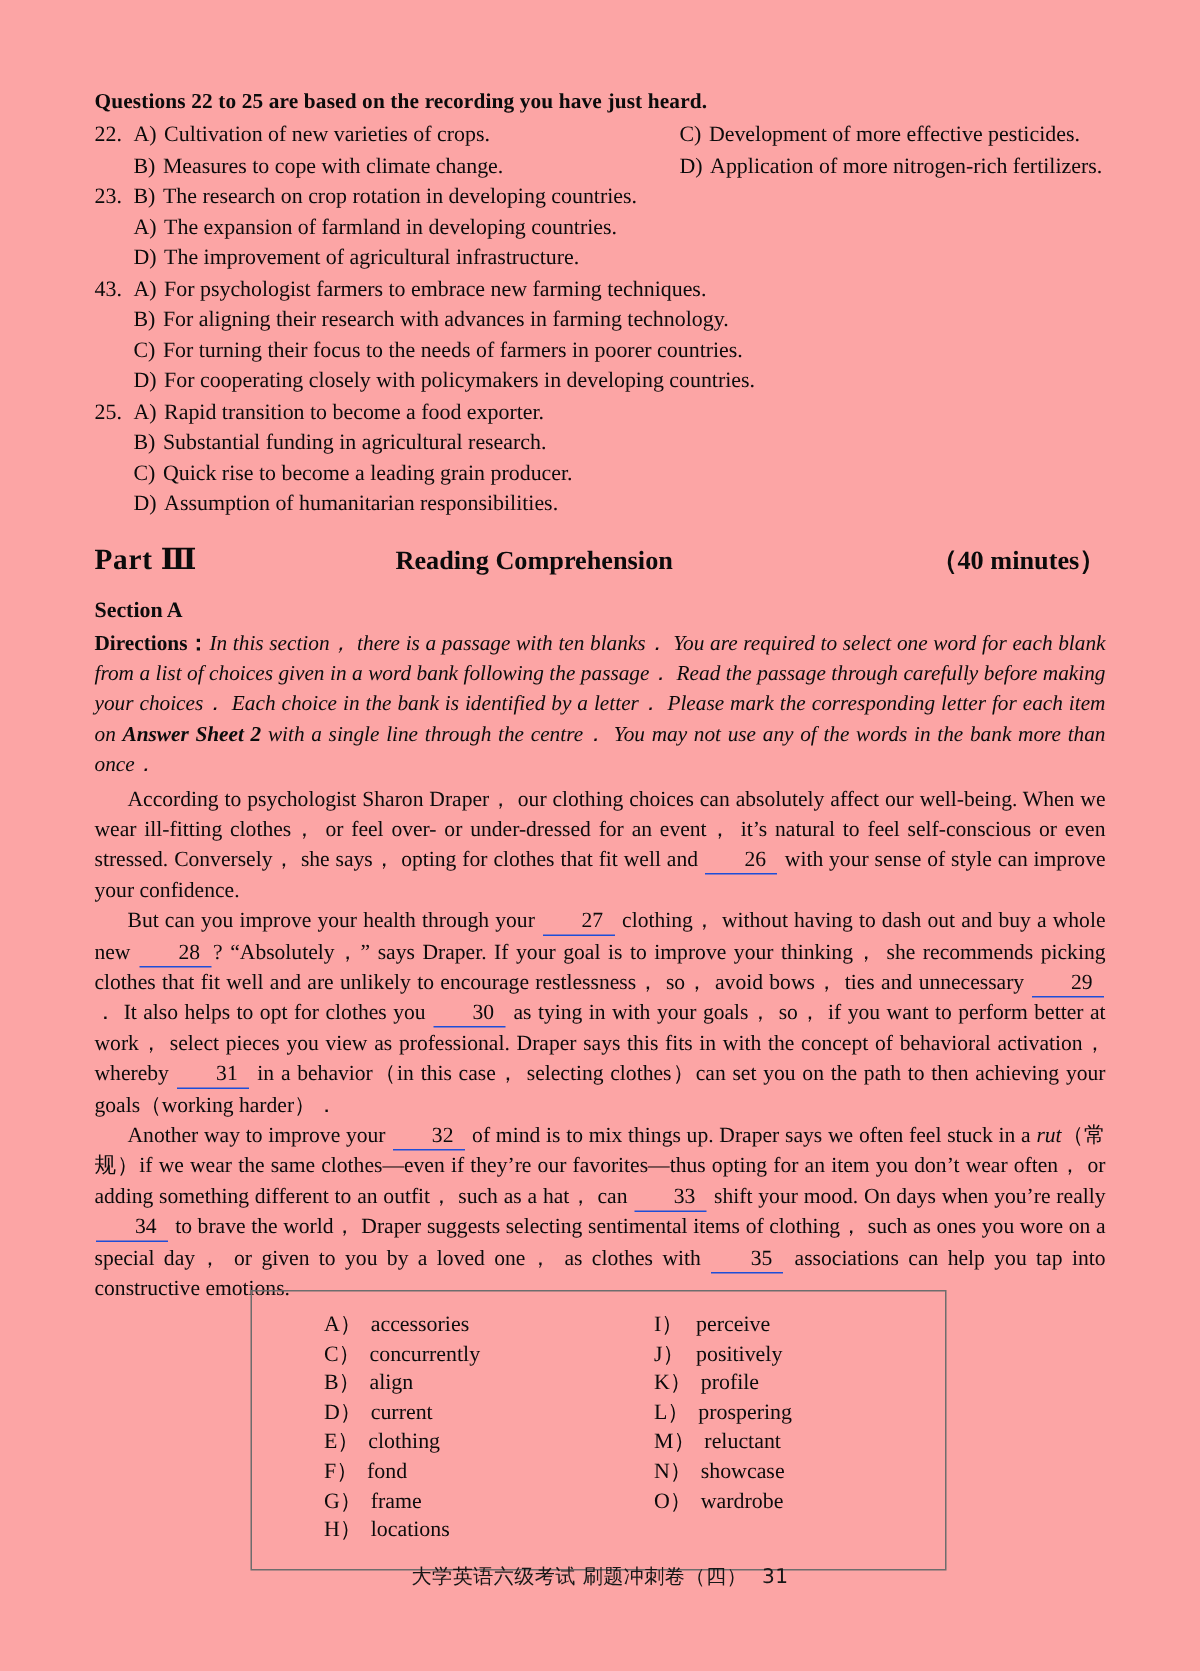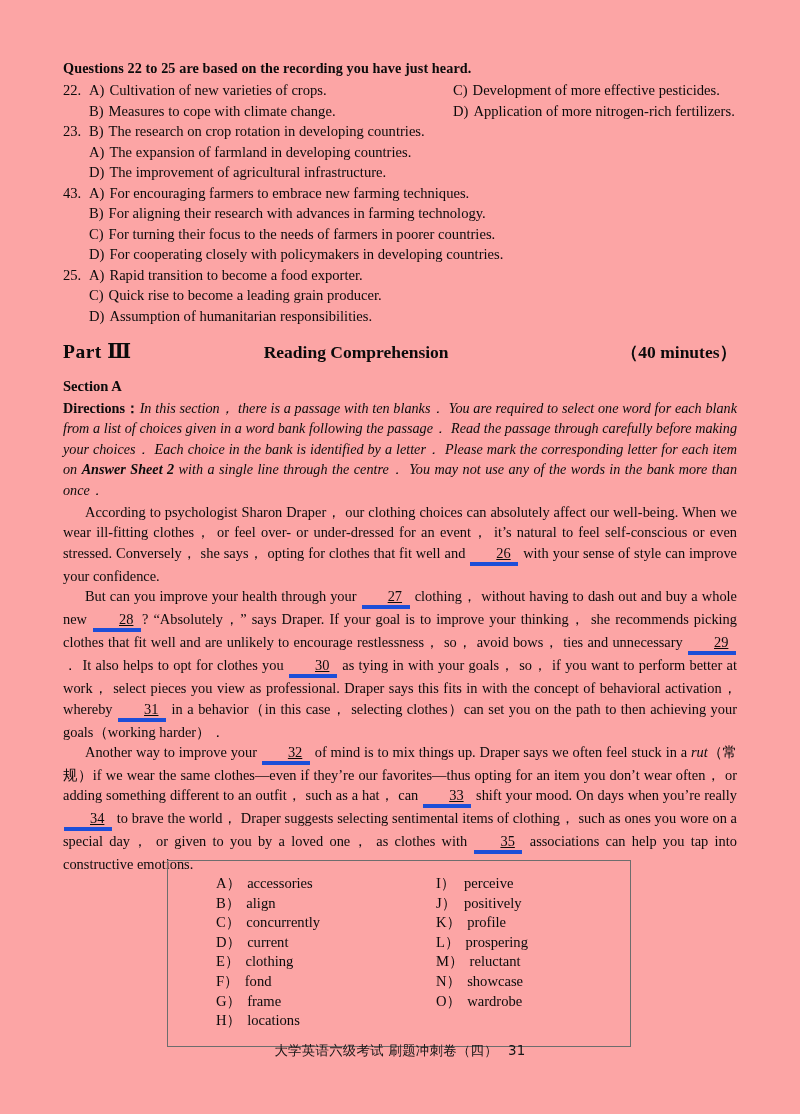--- a/index.html
+++ b/index.html
@@ -123,27 +123,26 @@
     line-height: 20.4px;
     text-align: justify;
     text-align-last: left;
   }
   .passage p {
     margin: 0;
     text-indent: 22px;
   }
   .blank {
     display: inline-block;
-    border-bottom: 4px solid #1d4ed8;
+    border-bottom: 1px solid #1d4ed8;
     min-width: 40px;
     text-align: right;
     padding: 0 4px 0 4px;
     line-height: 17px;
     margin: 0 1px;
-    text-decoration: underline;
   }
   .ital { font-style: italic; }
 
   
   .wordbank {
     position: absolute;
     left: 104px;
     top: 802px;
     width: 464px;
     border: 1.6px solid #6d6d6d;
@@ -239,21 +238,21 @@
         </div>
       </div>
     </div>
 
     <div class="q-item">
       <div class="q-row">
         <div class="q-num">43.</div>
         <div class="q-opts">
           <div class="opt-line">
               <div class="opt-full">
-            <span class="opt-label">A)</span><span class="opt-text">For encouraging farmers to embrace new farming techniques.</span>
+            <span class="opt-label">A)</span><span class="opt-text">For psychologist farmers to embrace new farming techniques.</span>
           </div>
             </div>
           <div class="opt-line">
               <div class="opt-full">
             <span class="opt-label">B)</span><span class="opt-text">For aligning their research with advances in farming technology.</span>
           </div>
             </div>
           <div class="opt-line">
               <div class="opt-full">
             <span class="opt-label">C)</span><span class="opt-text">For turning their focus to the needs of farmers in poorer countries.</span>
@@ -272,20 +271,25 @@
       <div class="q-row">
         <div class="q-num">25.</div>
         <div class="q-opts">
           <div class="opt-line">
               <div class="opt-full">
             <span class="opt-label">A)</span><span class="opt-text">Rapid transition to become a food exporter.</span>
           </div>
             </div>
           <div class="opt-line">
               <div class="opt-full">
+            <span class="opt-label">B)</span><span class="opt-text">Substantial funding in agricultural research.</span>
+          </div>
+            </div>
+          <div class="opt-line">
+              <div class="opt-full">
             <span class="opt-label">C)</span><span class="opt-text">Quick rise to become a leading grain producer.</span>
           </div>
             </div>
           <div class="opt-line">
               <div class="opt-full">
             <span class="opt-label">D)</span><span class="opt-text">Assumption of humanitarian responsibilities.</span>
           </div>
             </div>
         </div>
       </div>
@@ -306,22 +310,22 @@
 
       <p><span>But can you improve your health through your </span><span class="blank">27</span><span> clothing， without having to dash out and buy a whole new </span><span class="blank">28</span><span>? “Absolutely，” says Draper. If your goal is to improve your thinking， she recommends picking clothes that fit well and are unlikely to encourage restlessness， so， avoid bows， ties and unnecessary </span><span class="blank">29</span><span>． It also helps to opt for clothes you </span><span class="blank">30</span><span> as tying in with your goals， so， if you want to perform better at work， select pieces you view as professional. Draper says this fits in with the concept of behavioral activation， whereby </span><span class="blank">31</span><span> in a behavior（in this case， selecting clothes）can set you on the path to then achieving your goals（working harder）．</span></p>
 
       <p><span>Another way to improve your </span><span class="blank">32</span><span> of mind is to mix things up. Draper says we often feel stuck in a </span><span class="ital">rut</span><span>（常规）if we wear the same clothes—even if they’re our favorites—thus opting for an item you don’t wear often， or adding something different to an outfit， such as a hat， can </span><span class="blank">33</span><span> shift your mood. On days when you’re really </span><span class="blank">34</span><span> to brave the world， Draper suggests selecting sentimental items of clothing， such as ones you wore on a special day， or given to you by a loved one， as clothes with </span><span class="blank">35</span><span> associations can help you tap into constructive emotions.</span></p>
     </div>
 
     <div class="wordbank">
       <div class="wb-cols">
         <div class="wb-col left">
           <div class="wb-item"><span class="wb-key">A）</span><span class="wb-word">accessories</span></div>
+          <div class="wb-item"><span class="wb-key">C）</span><span class="wb-word">concurrently</span></div>
           <div class="wb-item"><span class="wb-key">B）</span><span class="wb-word">align</span></div>
-          <div class="wb-item"><span class="wb-key">C）</span><span class="wb-word">concurrently</span></div>
           <div class="wb-item"><span class="wb-key">D）</span><span class="wb-word">current</span></div>
           <div class="wb-item"><span class="wb-key">E）</span><span class="wb-word">clothing</span></div>
           <div class="wb-item"><span class="wb-key">F）</span><span class="wb-word">fond</span></div>
           <div class="wb-item"><span class="wb-key">G）</span><span class="wb-word">frame</span></div>
           <div class="wb-item"><span class="wb-key">H）</span><span class="wb-word">locations</span></div>
         </div>
         <div class="wb-col right">
           <div class="wb-item"><span class="wb-key">I）</span><span class="wb-word">perceive</span></div>
           <div class="wb-item"><span class="wb-key">J）</span><span class="wb-word">positively</span></div>
           <div class="wb-item"><span class="wb-key">K）</span><span class="wb-word">profile</span></div>

